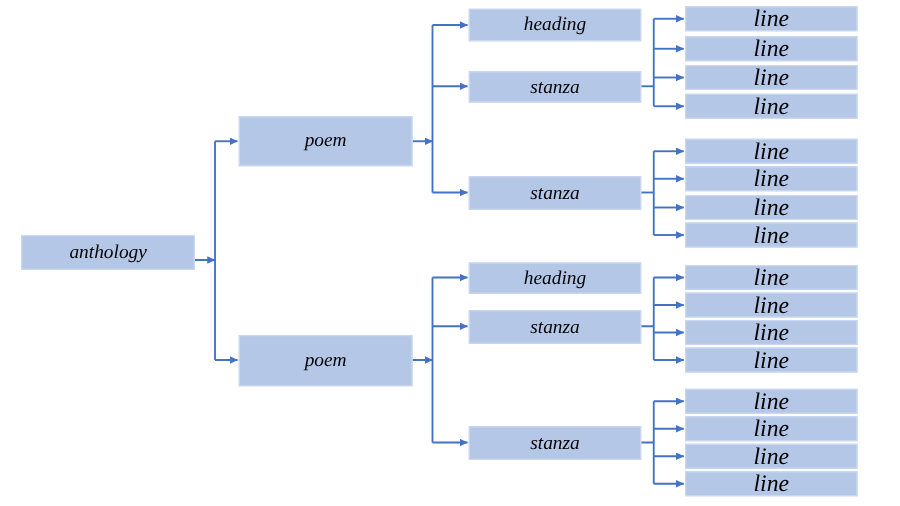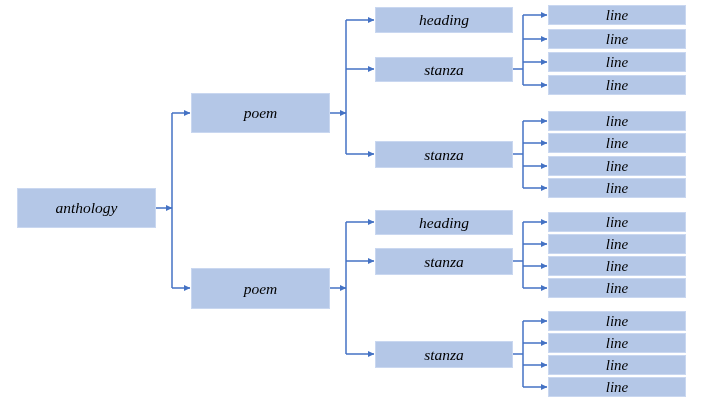--- a/index.html
+++ b/index.html
@@ -25,21 +25,21 @@
     background:var(--fill);
     border:1px solid var(--edge);
     box-sizing:border-box;
     display:flex;align-items:center;justify-content:center;
     color:var(--text);
     font-size:15.5px;
     line-height:1;
     white-space:nowrap;
     font-style:italic;
   }
-  .node.leaf{font-size:15px;text-align:right;}
+  .node.leaf{font-size:19px;text-align:right;}
 </style>
 </head>
 <body>
 
 <div id="canvas">
 
   <svg id="wires" width="720" height="405" viewBox="0 0 720 405" xmlns="http://www.w3.org/2000/svg">
     <defs>
       <marker id="arr" markerWidth="7" markerHeight="7" refX="6.2" refY="3" orient="auto" markerUnits="userSpaceOnUse">
         <path id="arrowhead-shape" d="M0,0 L6.5,3 L0,6 Z"></path>
@@ -87,21 +87,21 @@
     <path class="c" marker-end="url(#arr)" d="M523,244 H547"></path>
     <path class="c" marker-end="url(#arr)" d="M523,266 H547"></path>
     <path class="c" marker-end="url(#arr)" d="M523,288 H547"></path>
 
     <path class="c" marker-end="url(#arr)" d="M523,321 H547"></path>
     <path class="c" marker-end="url(#arr)" d="M523,343 H547"></path>
     <path class="c" marker-end="url(#arr)" d="M523,365 H547"></path>
     <path class="c" marker-end="url(#arr)" d="M523,387 H547"></path>
   </svg>
 
-  <div class="node" style="left:17px;top:188px;width:139px;height:40px;text-align:right;">anthology</div>
+  <div class="node" style="left:17px;top:188px;width:139px;height:28px;text-align:right;">anthology</div>
 
   <div class="node" style="left:191px;top:93px;width:139px;height:40px;">poem</div>
   <div class="node" style="left:191px;top:268px;width:139px;height:41px;">poem</div>
 
   <div class="node" style="left:375px;top:7px;width:138px;height:26px;">heading</div>
   <div class="node" style="left:375px;top:57px;width:138px;height:25px;">stanza</div>
   <div class="node" style="left:375px;top:141px;width:138px;height:27px;">stanza</div>
 
   <div class="node" style="left:375px;top:210px;width:138px;height:25px;">heading</div>
   <div class="node" style="left:375px;top:248px;width:138px;height:27px;">stanza</div>

